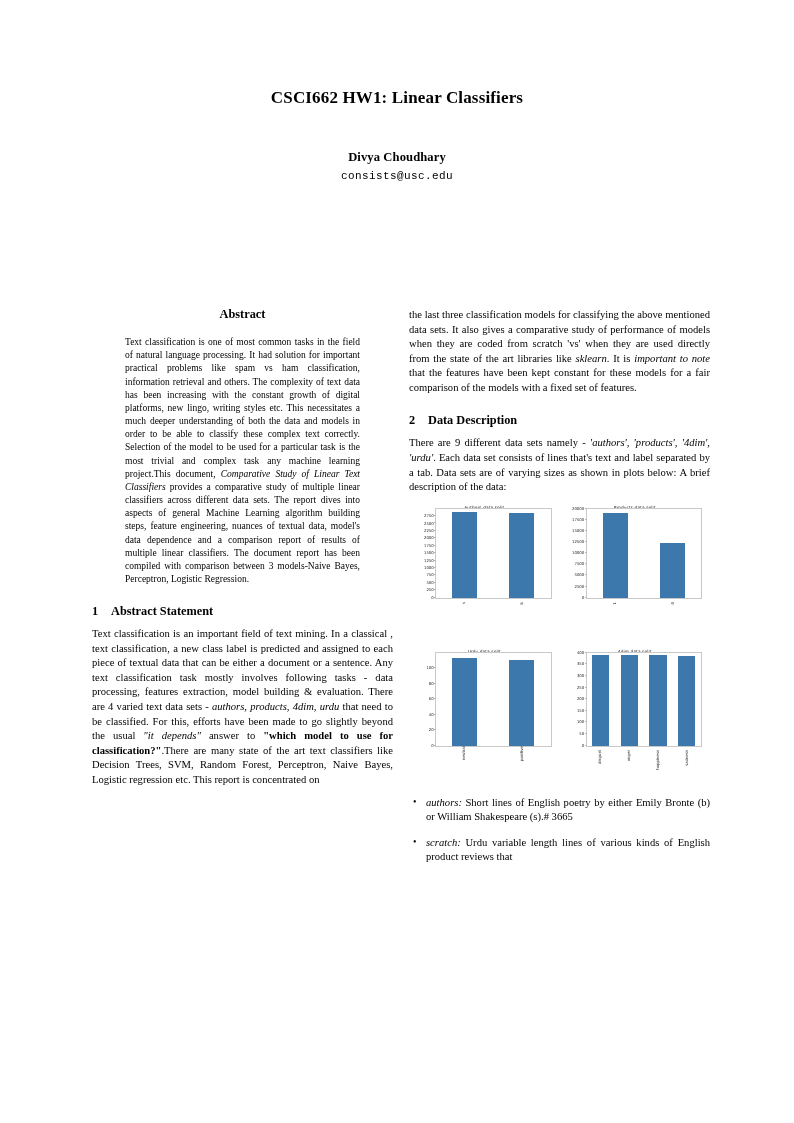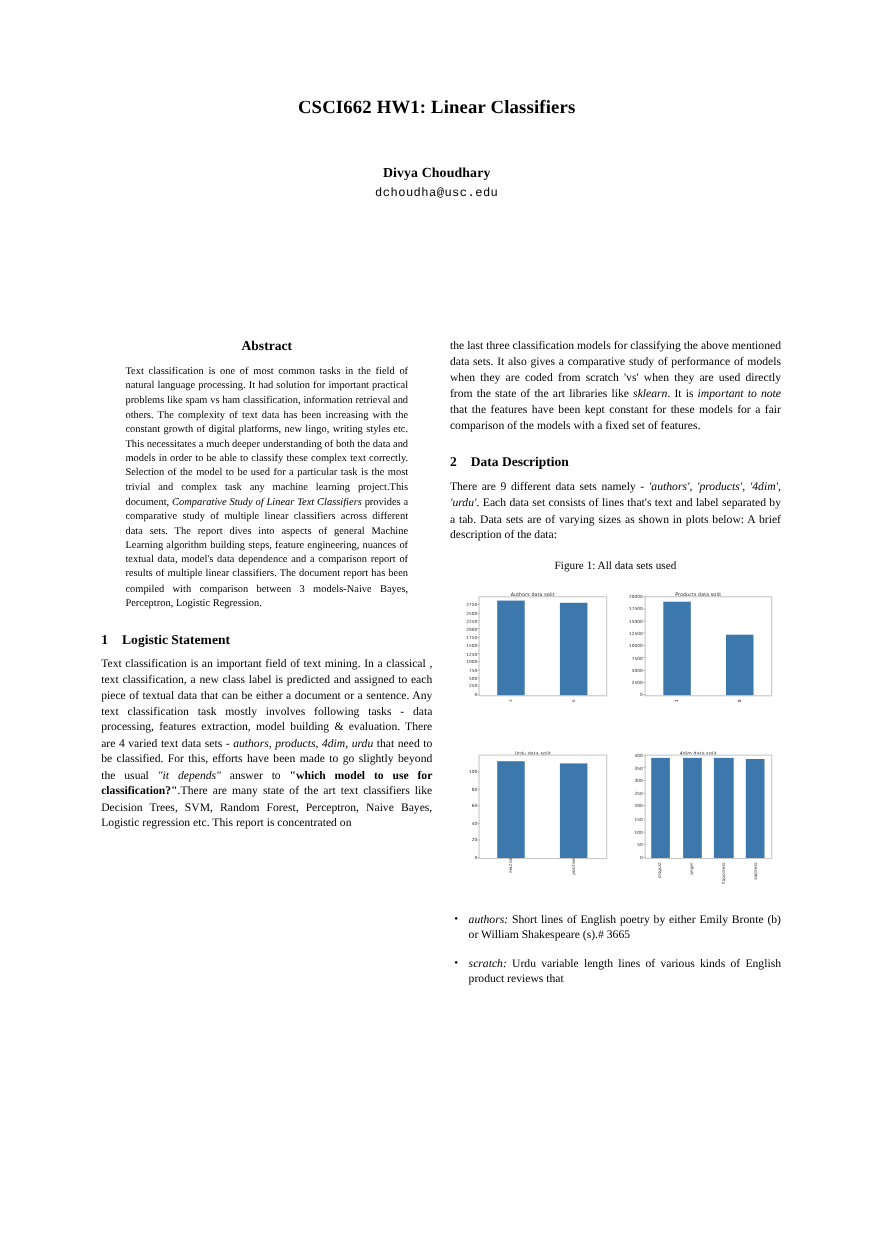--- a/index.html
+++ b/index.html
@@ -73,21 +73,21 @@
   .col-left  { left: 92px; }
   .col-right { left: 409px; }
 
   .abstract-head {
     text-align: center;
     font-size: 12.3px;
     font-weight: bold;
     margin: 0 0 11px 0;
   }
   .abstract-body {
-    margin: 4px;
+    margin: 15px;
     padding: 0 18px;
     font-size: 9.5px;
     line-height: 13.15px;
     text-align: justify;
   }
 
   h2.sec {
     font-size: 12.3px;
     font-weight: bold;
     margin: 19px 0 9px 0;
@@ -234,43 +234,42 @@
 <body>
 
 <div class="page">
 
   <div class="title-block">
     <h1 class="doc-title">CSCI662 HW1: Linear Classifiers</h1>
   </div>
 
   <div class="author-block">
     <div class="author-name">Divya Choudhary</div>
-    <div class="author-email">dchoudha@usc.edu</div>
+    <div class="author-email">consists@usc.edu</div>
   </div>
 
   <div class="col col-left">
 
     <div class="abstract-head">Abstract</div>
     <p class="abstract-body"><span>Text classification is one of most common tasks in the field of natural language processing. It had solution for important practical problems like spam vs ham classification, information retrieval and others. The complexity of text data has been increasing with the constant growth of digital platforms, new lingo, writing styles etc. This necessitates a much deeper understanding of both the data and models in order to be able to classify these complex text correctly. Selection of the model to be used for a particular task is the most trivial and complex task any machine learning project.This document, </span><i>Comparative Study of Linear Text Classifiers</i><span> provides a comparative study of multiple linear classifiers across different data sets. The report dives into aspects of general Machine Learning algorithm building steps, feature engineering, nuances of textual data, model's data dependence and a comparison report of results of multiple linear classifiers. The document report has been compiled with comparison between 3 models-Naive Bayes, Perceptron, Logistic Regression.</span></p>
 
-    <h2 class="sec"><span class="num">1</span><span>Logistic Statement</span></h2>
+    <h2 class="sec"><span class="num">1</span><span>Abstract Statement</span></h2>
 
     <p class="body"><span>Text classification is an important field of text mining. In a classical , text classification, a new class label is predicted and assigned to each piece of textual data that can be either a document or a sentence. Any text classification task mostly involves following tasks - data processing, features extraction, model building &amp; evaluation. There are 4 varied text data sets - </span><i>authors, products, 4dim, urdu</i><span> that need to be classified. For this, efforts have been made to go slightly beyond the usual </span><i>"it depends"</i><span> answer to </span><b>"which model to use for classification?"</b><span>.There are many state of the art text classifiers like Decision Trees, SVM, Random Forest, Perceptron, Naive Bayes, Logistic regression etc. This report is concentrated on</span></p>
 
   </div>
 
   <div class="col col-right">
 
     <p class="body"><span>the last three classification models for classifying the above mentioned data sets. It also gives a comparative study of performance of models when they are coded from scratch 'vs' when they are used directly from the state of the art libraries like </span><i>sklearn</i><span>. It is </span><i>important to note</i><span> that the features have been kept constant for these models for a fair comparison of the models with a fixed set of features.</span></p>
 
     <h2 class="sec"><span class="num">2</span><span>Data Description</span></h2>
 
     <p class="body"><span>There are 9 different data sets namely - </span><i>'authors', 'products', '4dim', 'urdu'</i><span>. Each data set consists of lines that's text and label separated by a tab. Data sets are of varying sizes as shown in plots below: A brief description of the data:</span></p>
 
-    <div class="figure-caption">Figure 1: All data sets used</div>
 
     <div class="figure-box">
       <div class="chart-grid">
 
         <div class="chart">
           <div class="chart-title">Authors data split</div>
           <div class="plot-area">
             <div class="bars">
                 <div class="bar" style="height: 96.6667%; background: rgb(61, 120, 172);"></div>
                 <div class="bar" style="height: 94.6667%; background: rgb(61, 120, 172);"></div>

